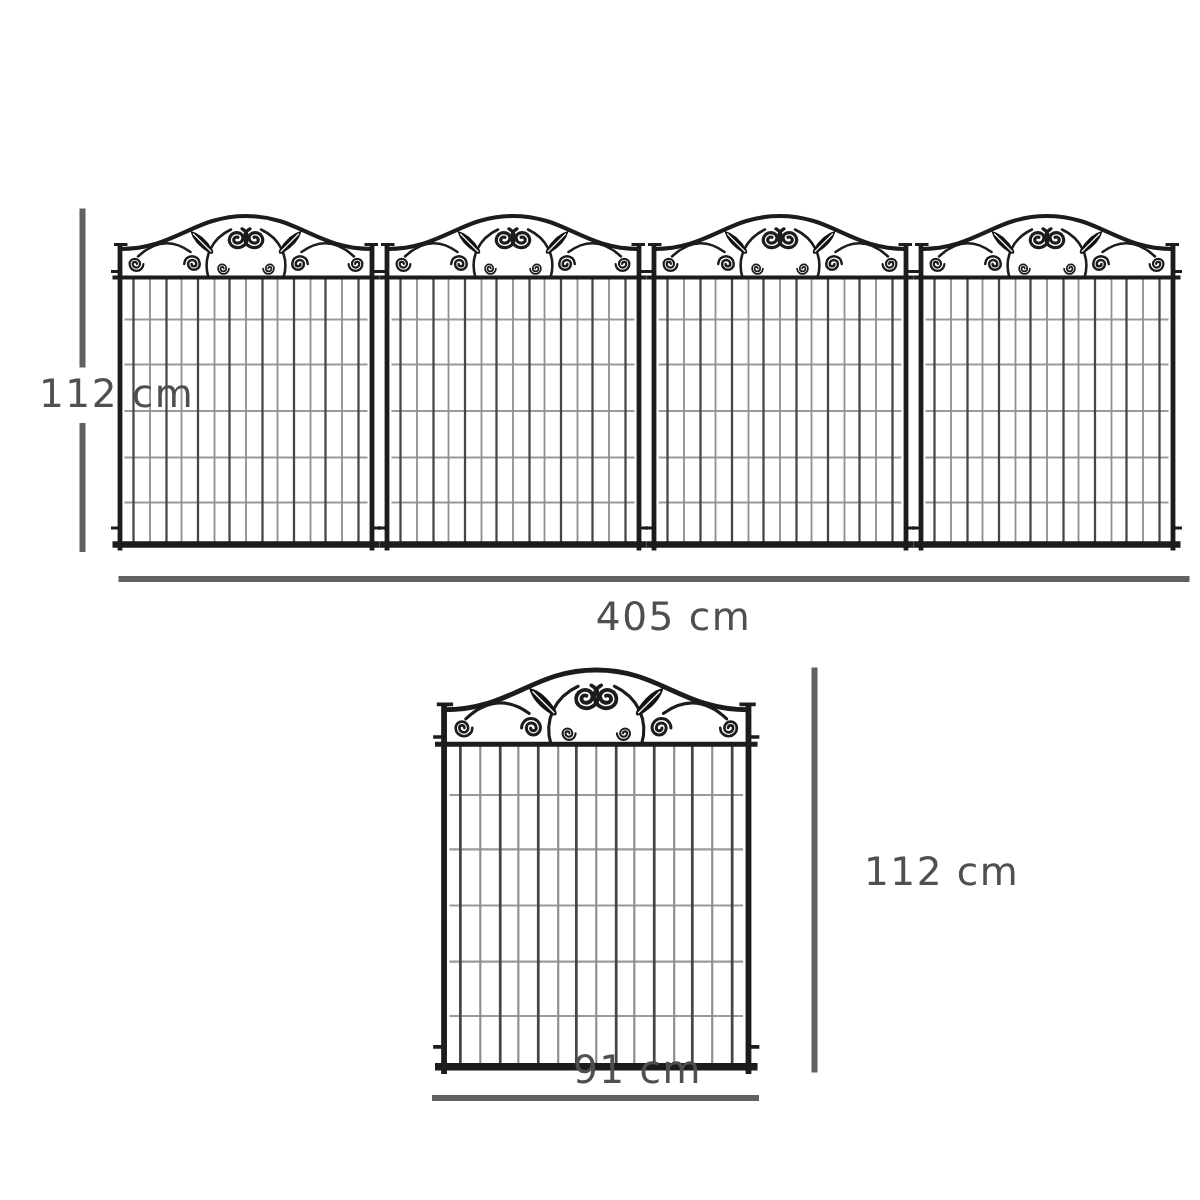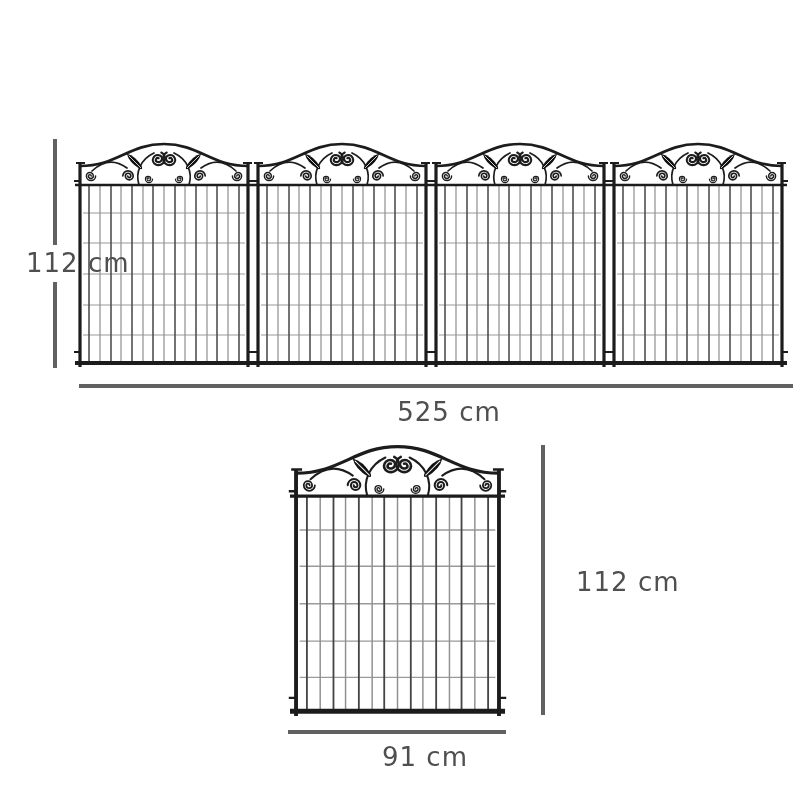--- a/index.html
+++ b/index.html
@@ -18,21 +18,21 @@
     letter-spacing:1px;
     text-align:center;
     white-space:nowrap;
     line-height:32px;
     user-select:none;
     padding-left:26px;
   }
   #label-top-height{left:0px;top:247px;width:82px;}
   #label-top-width{left:343px;top:396px;width:160px;}
   #label-single-height{left:550px;top:566px;width:120px;text-align:left;}
-  #label-single-width{left:319px;top:741px;width:160px;}
+  #label-single-width{left:319px;top:698px;width:160px;}
 </style>
 </head>
 <body>
 
 <div class="stage">
 
   <svg width="800" height="800" viewBox="0 0 800 800">
     <defs>
 
       <path id="sp" d="M10 0 A10 10 0 0 1 -10 0 A7.5 7.5 0 0 1 5 0 A5.25 5.25 0 0 1 -5.5 0 A3 3 0 0 1 0.5 0" fill="none" stroke="#1c1c1c" stroke-width="3.2" stroke-linecap="round"></path>
@@ -90,19 +90,19 @@
       <path d="M55 139V245"></path>
       <path d="M55 282V368"></path>
       <path d="M79 386H793"></path>
       <path d="M543 445V715"></path>
       <path d="M288 732H506"></path>
     </g>
   </svg>
 
   <div class="dim-label" id="label-top-height">112 cm</div>
 
-  <div class="dim-label" id="label-top-width">525 cm</div>
+  <div class="dim-label" id="label-top-width">405 cm</div>
 
   <div class="dim-label" id="label-single-height">112 cm</div>
 
   <div class="dim-label" id="label-single-width">91 cm</div>
 
 </div>
 
 </body></html>

